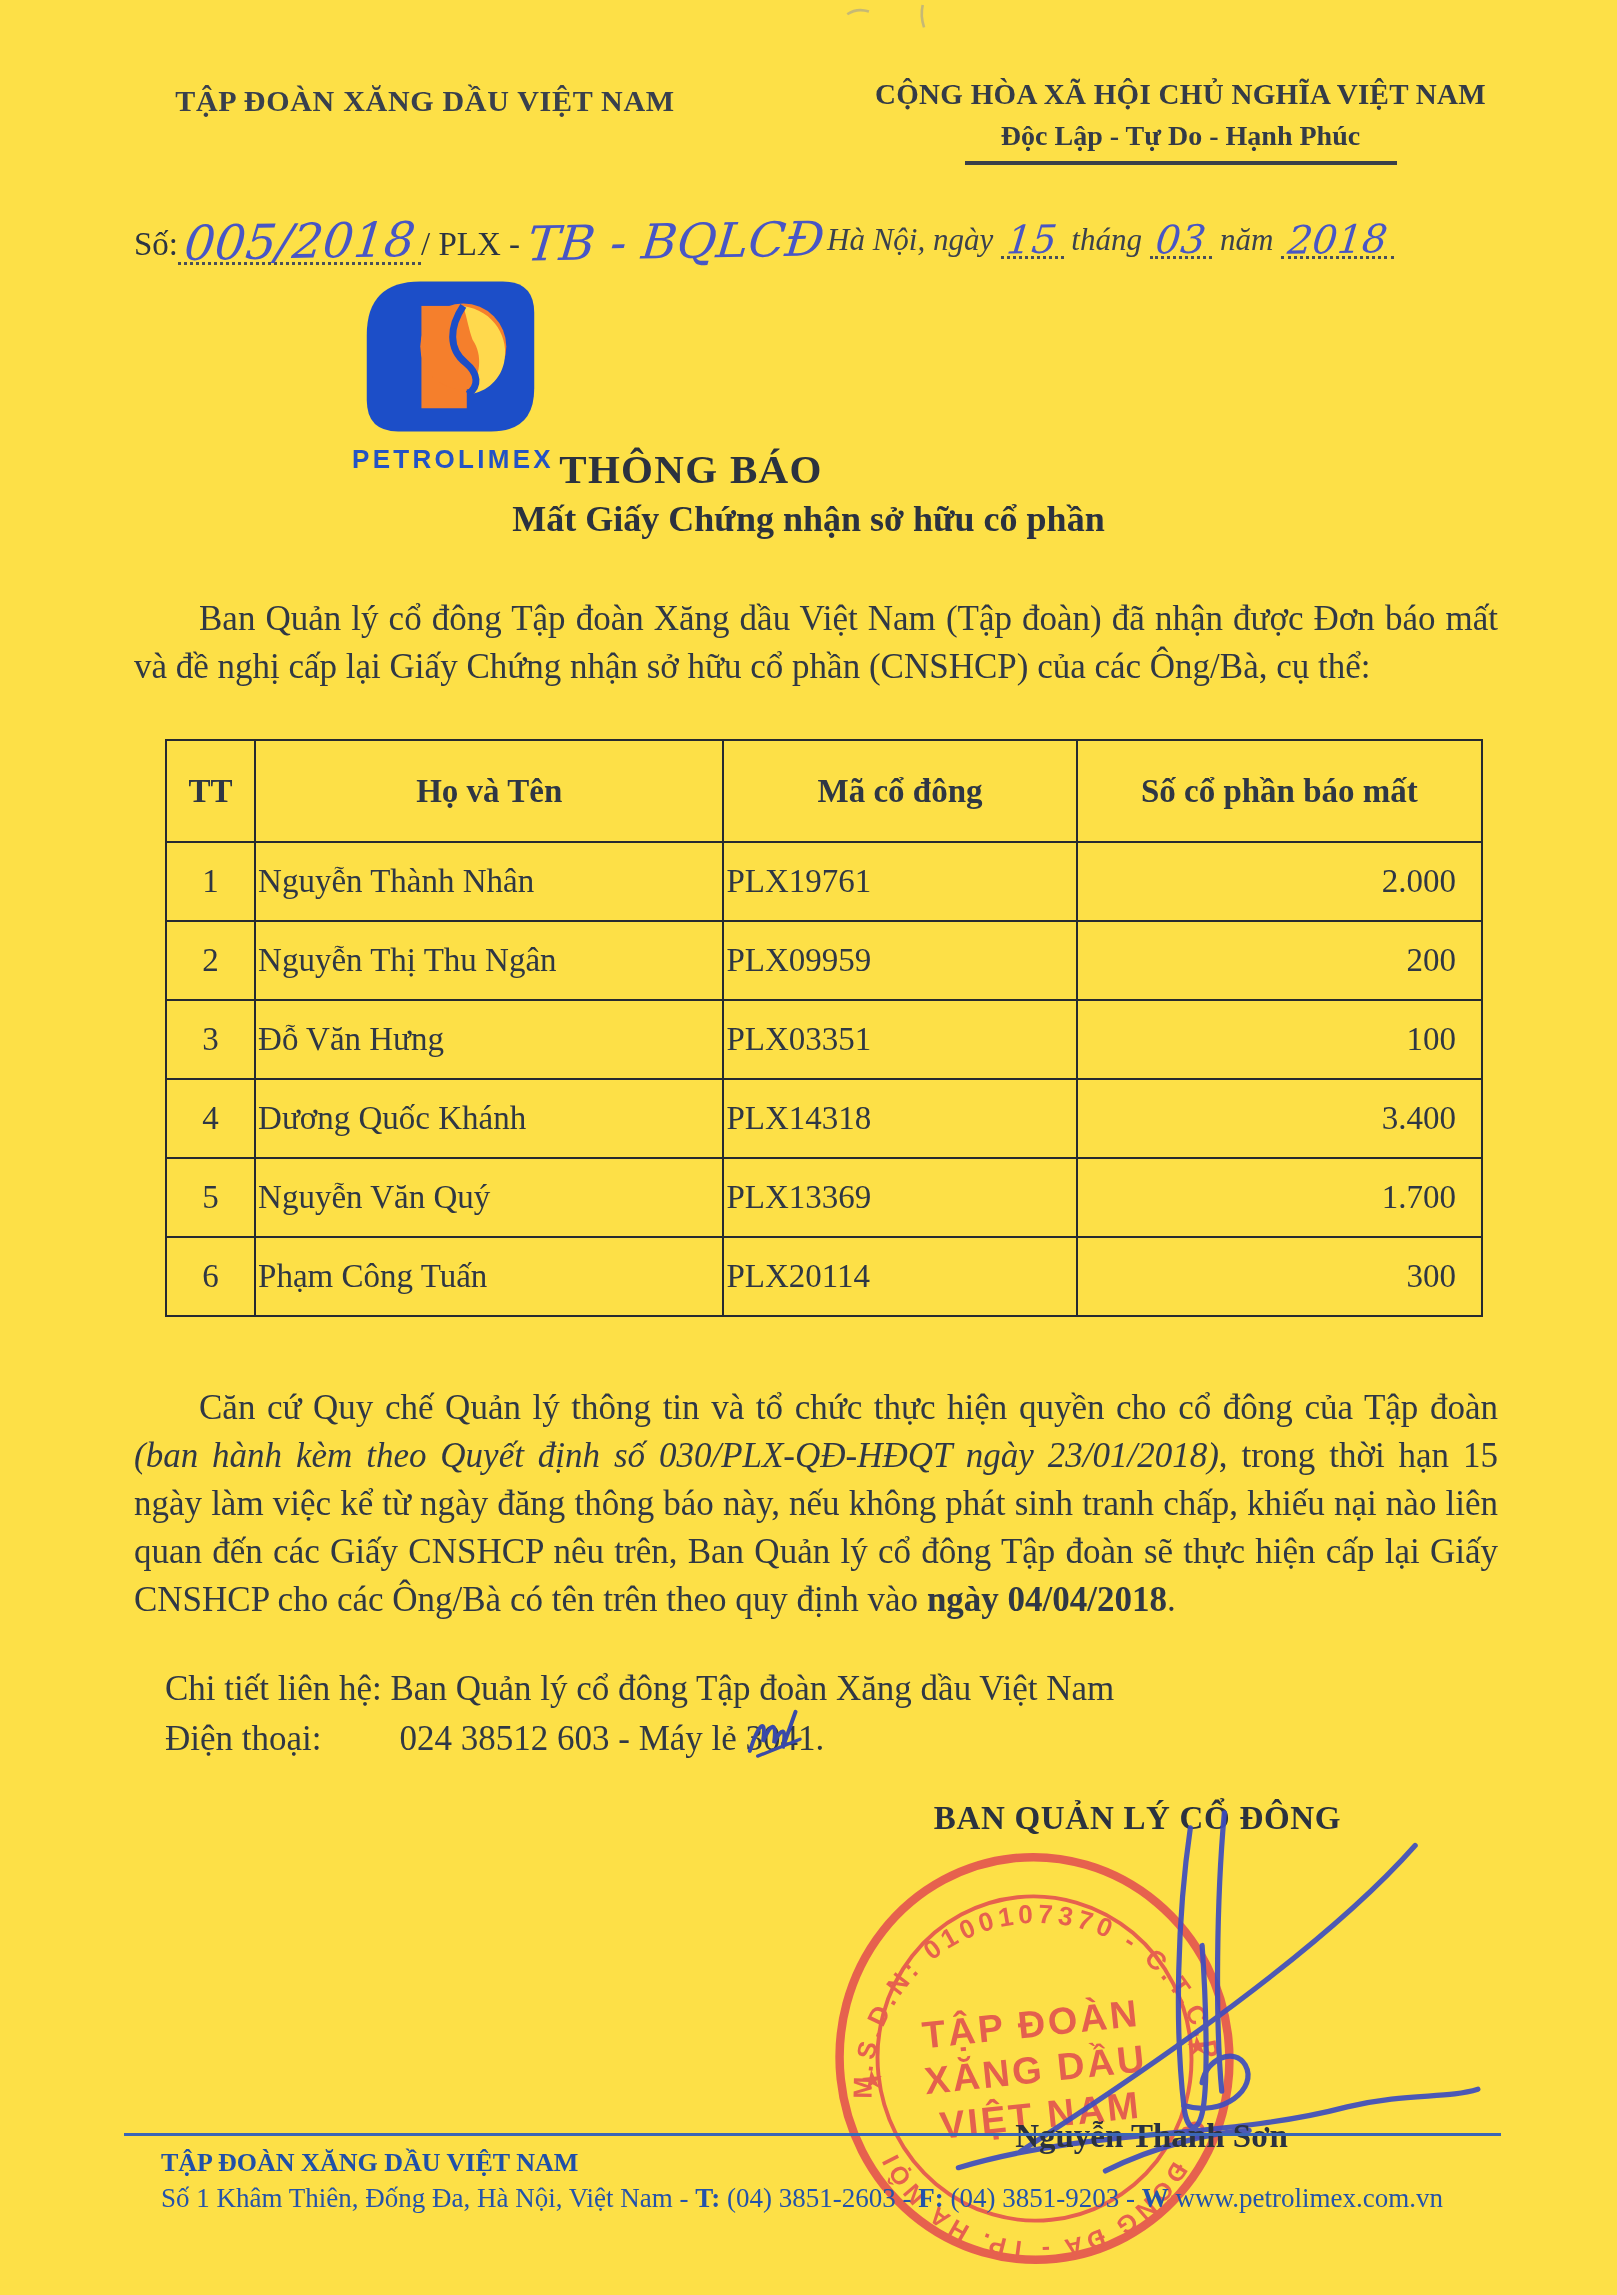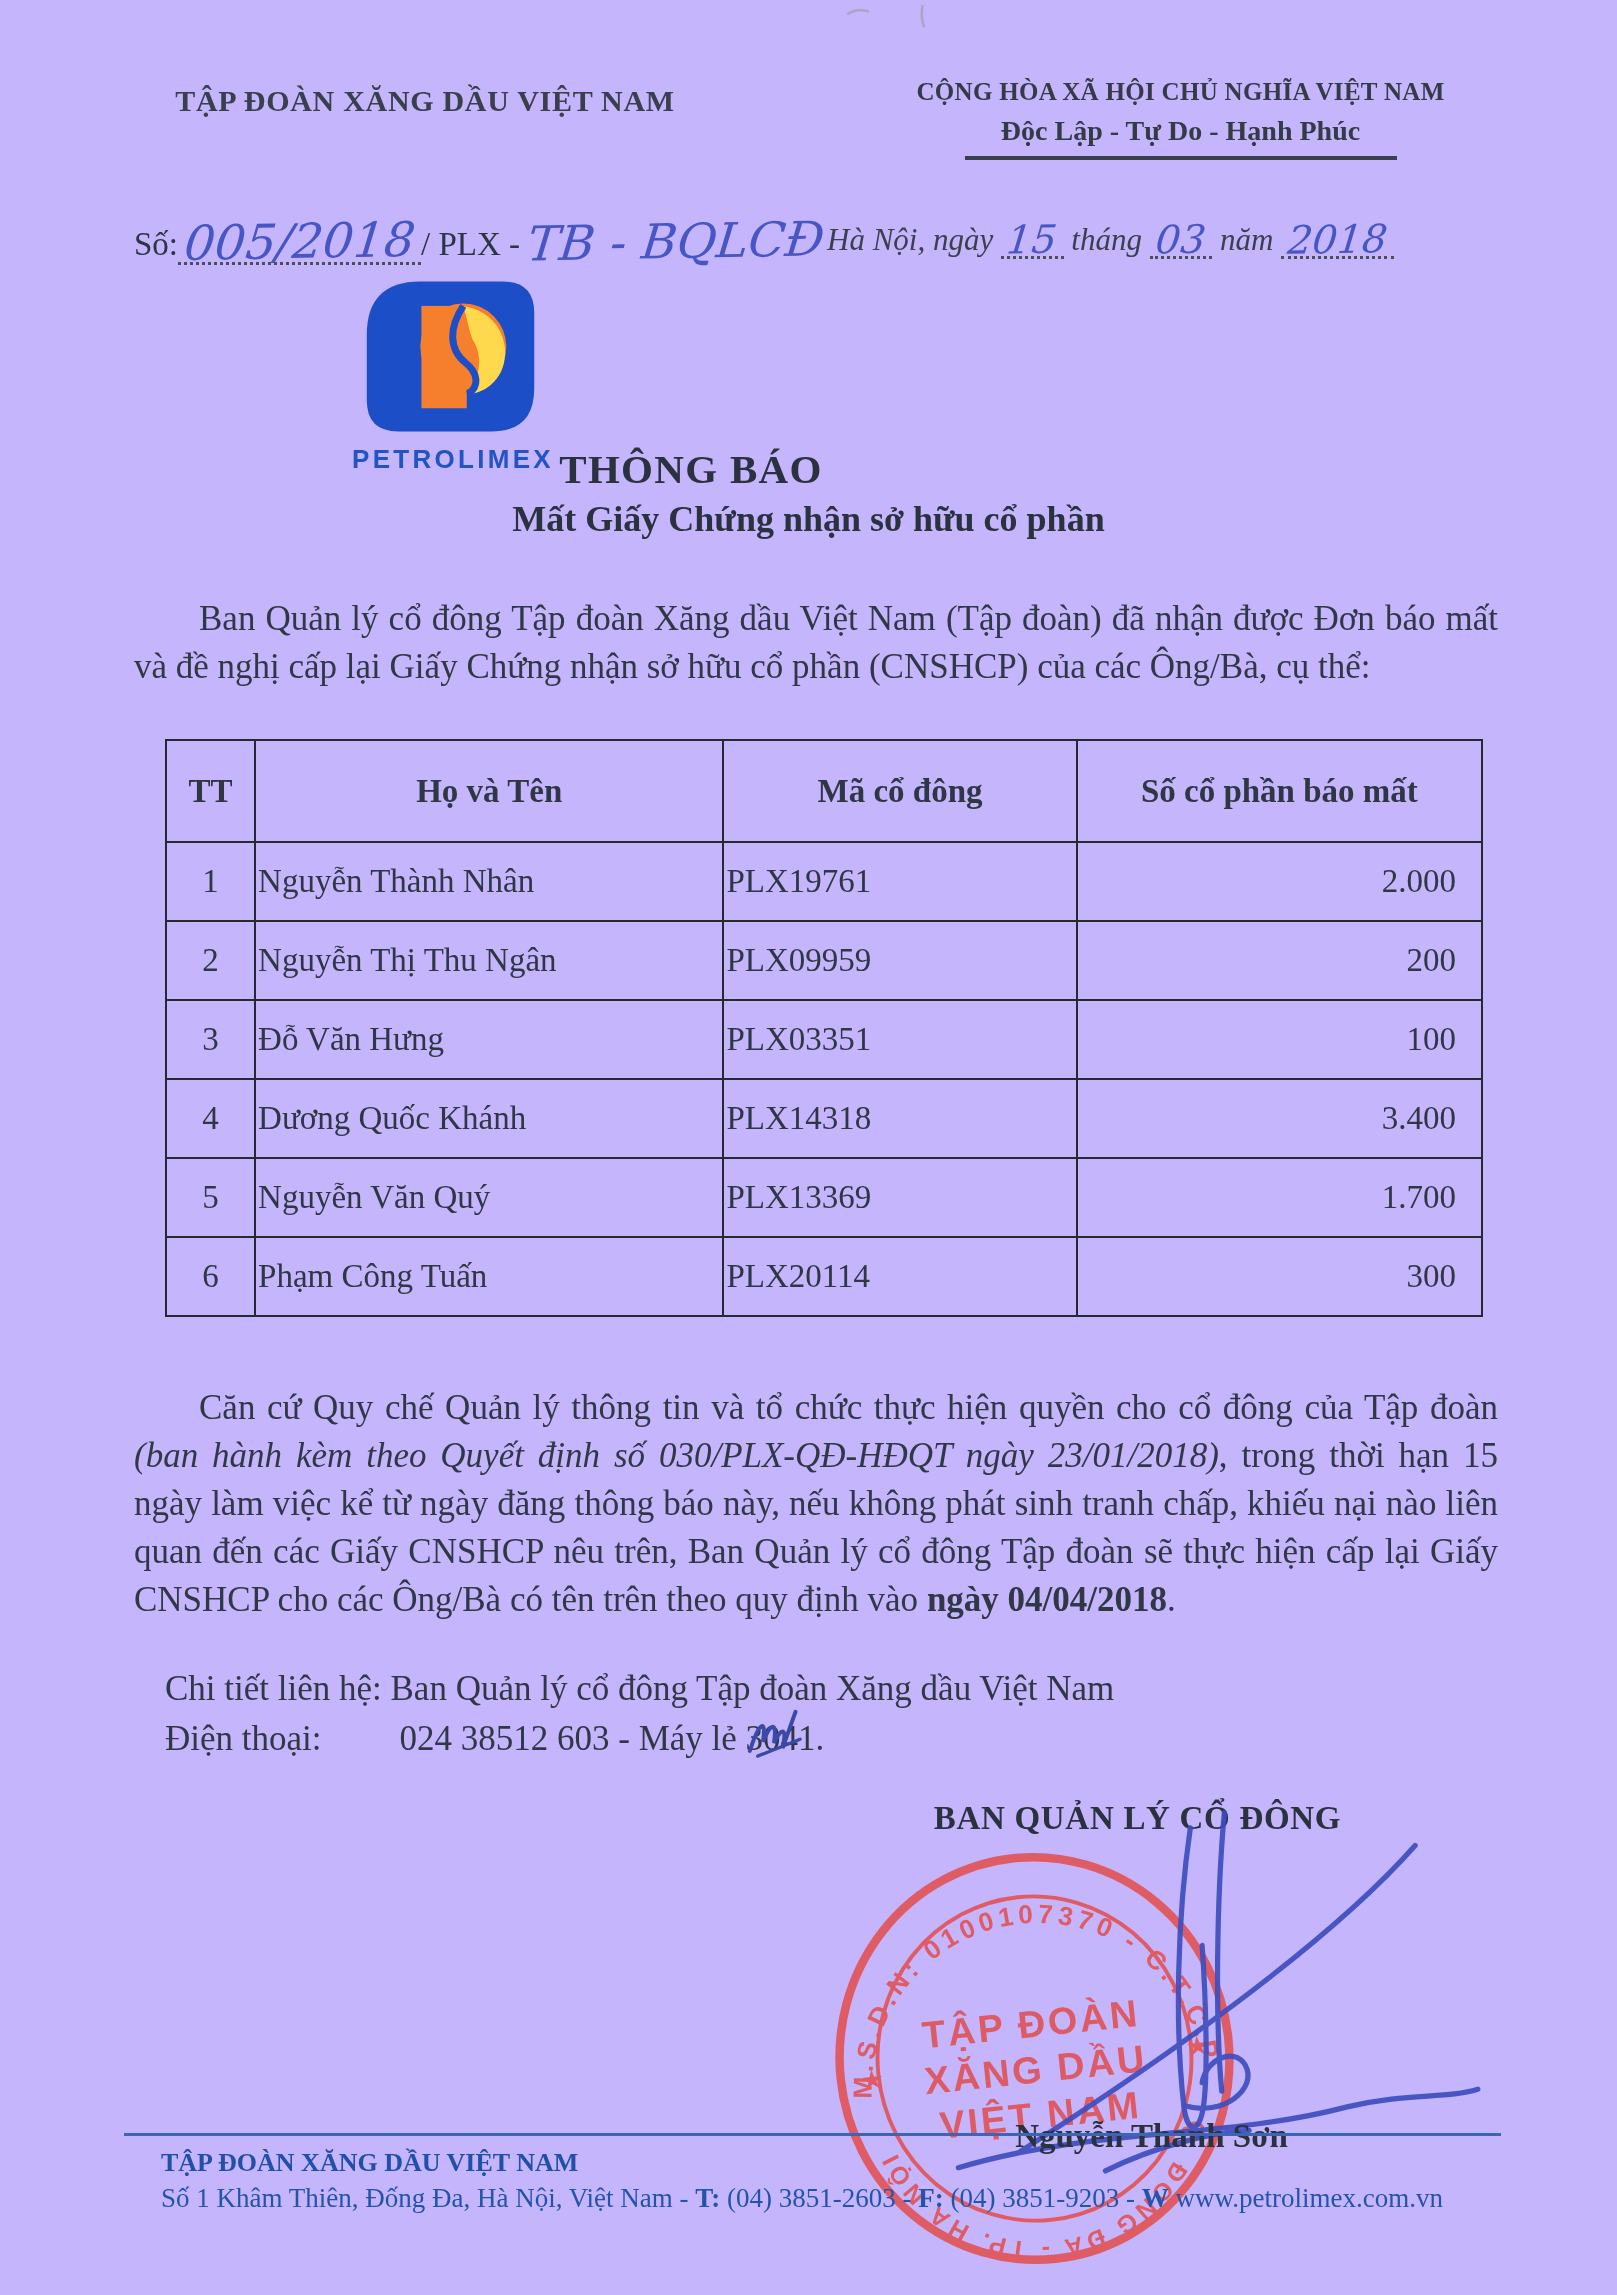--- a/index.html
+++ b/index.html
@@ -1,34 +1,34 @@
 <!DOCTYPE html>
 <html style="font-size:10.5px"><head>
 <meta charset="utf-8">
 <style>
   html,body{margin:0;padding:0;}
   body{background:#ffffff;}
   .page{
     position:relative;
     width:1617px;height:2295px;
-    background:#c4b5fd;
+    background:#fde047;
     font-family:"Liberation Serif", serif;
     color:#2c3542;
     overflow:hidden;
   }
   
   .hdr-left{
     position:absolute;left:111px;top:84px;width:628px;
     text-align:center;font-weight:bold;font-size:30px;letter-spacing:0.7px;
     color:#39404c;
   }
   .hdr-right{
     position:absolute;left:775px;top:78px;width:811px;text-align:center;color:#343b47;
   }
-  .hdr-right .l1{font-weight:bold;font-size:25px;letter-spacing:0.3px;text-align:center;}
+  .hdr-right .l1{font-weight:bold;font-size:29px;letter-spacing:0.3px;text-align:center;}
   .hdr-right .l2{font-weight:bold;font-size:28px;margin-top:9.2px;}
   .hdr-right .rule{width:432px;height:3.3px;background:#3a4048;margin:9.2px auto 0;}
   
   .ref-row{position:absolute;left:134px;top:208px;width:1413px;}
   .ref-left{position:absolute;left:0;top:10.5px;font-size:33px;white-space:nowrap;}
   .dots{display:inline-block;border-bottom:3.3px dotted #4a4f58;line-height:1;padding:0 6.5px 1.3px;}
   .hw{
     font-family:"DejaVu Serif", serif;font-style:italic;
     color:#4856c5;display:inline-block;transform:skewX(-7deg) rotate(-1deg);
     line-height:0.8;

